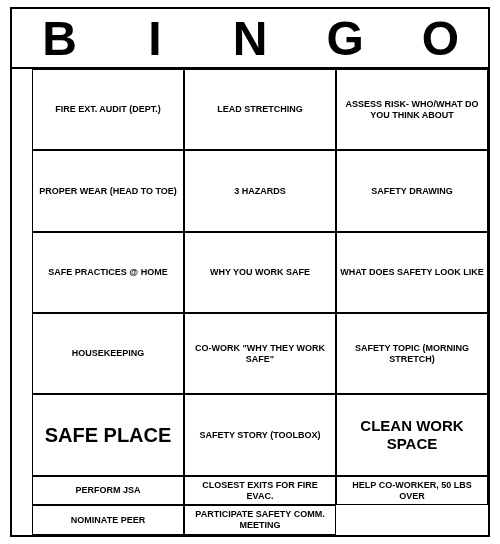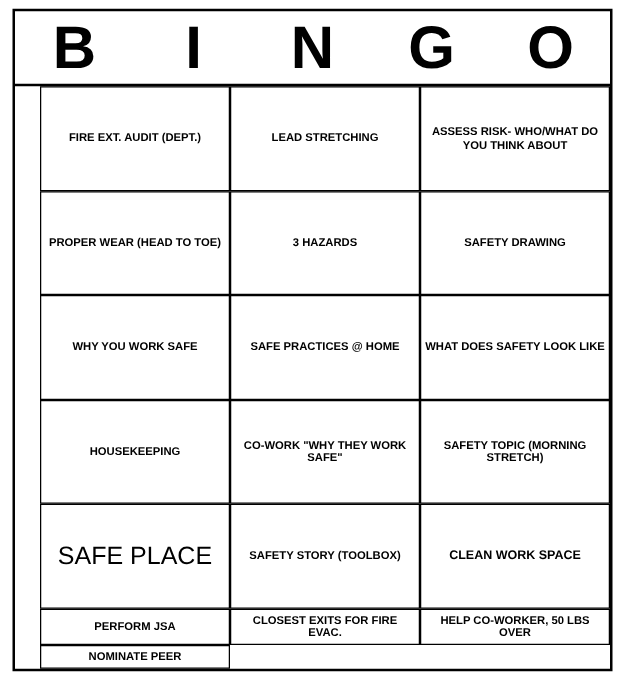--- a/index.html
+++ b/index.html
@@ -45,52 +45,53 @@
       align-items: center;
       justify-content: center;
       text-align: center;
       padding: 3px;
       font-size: 9px;
       font-weight: bold;
       text-transform: uppercase;
       line-height: 1.2;
     }
     .cell.large-text {
-      font-size: 10px;
+      font-size: 15px;
     }
     .cell.xlarge-text {
       font-size: 20px;
-      font-weight: normal;
+      font-weight: bold;
     }
   </style>
 </head>
 <body>
 
 <div class="bingo-card">
   <div class="bingo-header">
   <span>B</span>
       <span>I</span>
       <span>N</span>
       <span>G</span>
       <span>O</span>
     </div>
   <div class="bingo-grid">
   <div class="cell">FIRE EXT. AUDIT (DEPT.)</div>
       <div class="cell">LEAD STRETCHING</div>
       <div class="cell">ASSESS RISK- WHO/WHAT DO YOU THINK ABOUT</div>
       <div class="cell">PROPER WEAR (HEAD TO TOE)</div>
       <div class="cell">3 HAZARDS</div>
       <div class="cell">SAFETY DRAWING</div>
+      <div class="cell">SAFE PRACTICES @ HOME</div>
       <div class="cell">WHY YOU WORK SAFE</div>
-      <div class="cell">SAFE PRACTICES @ HOME</div>
       <div class="cell">WHAT DOES SAFETY LOOK LIKE</div>
       <div class="cell">HOUSEKEEPING</div>
       <div class="cell">CO-WORK "WHY THEY WORK SAFE"</div>
       <div class="cell">SAFETY TOPIC (MORNING STRETCH)</div>
       <div class="cell xlarge-text">SAFE PLACE</div>
       <div class="cell">SAFETY STORY (TOOLBOX)</div>
       <div class="cell large-text">CLEAN WORK SPACE</div>
       <div class="cell">PERFORM JSA</div>
       <div class="cell">CLOSEST EXITS FOR FIRE EVAC.</div>
       <div class="cell">HELP CO-WORKER, 50 LBS OVER</div>
       <div class="cell">NOMINATE PEER</div>
+      <div class="cell">PARTICIPATE SAFETY COMM. MEETING</div>
     </div>
 </div>
 
 </body></html>

